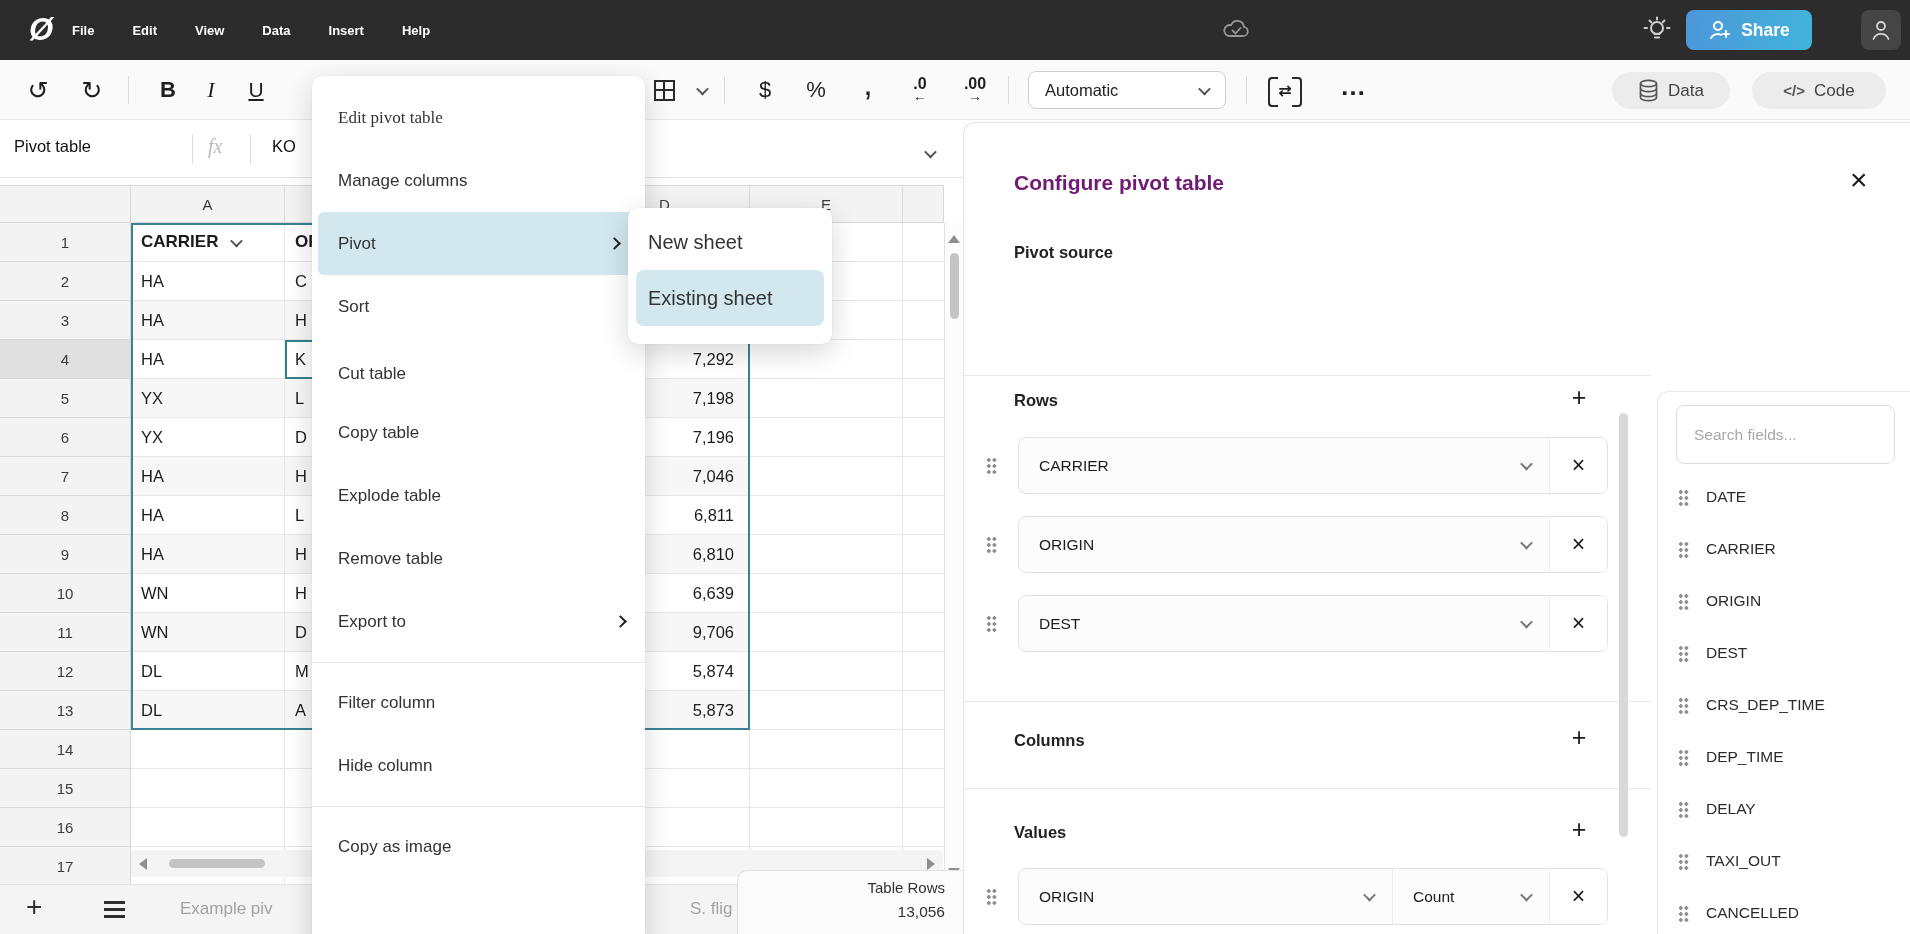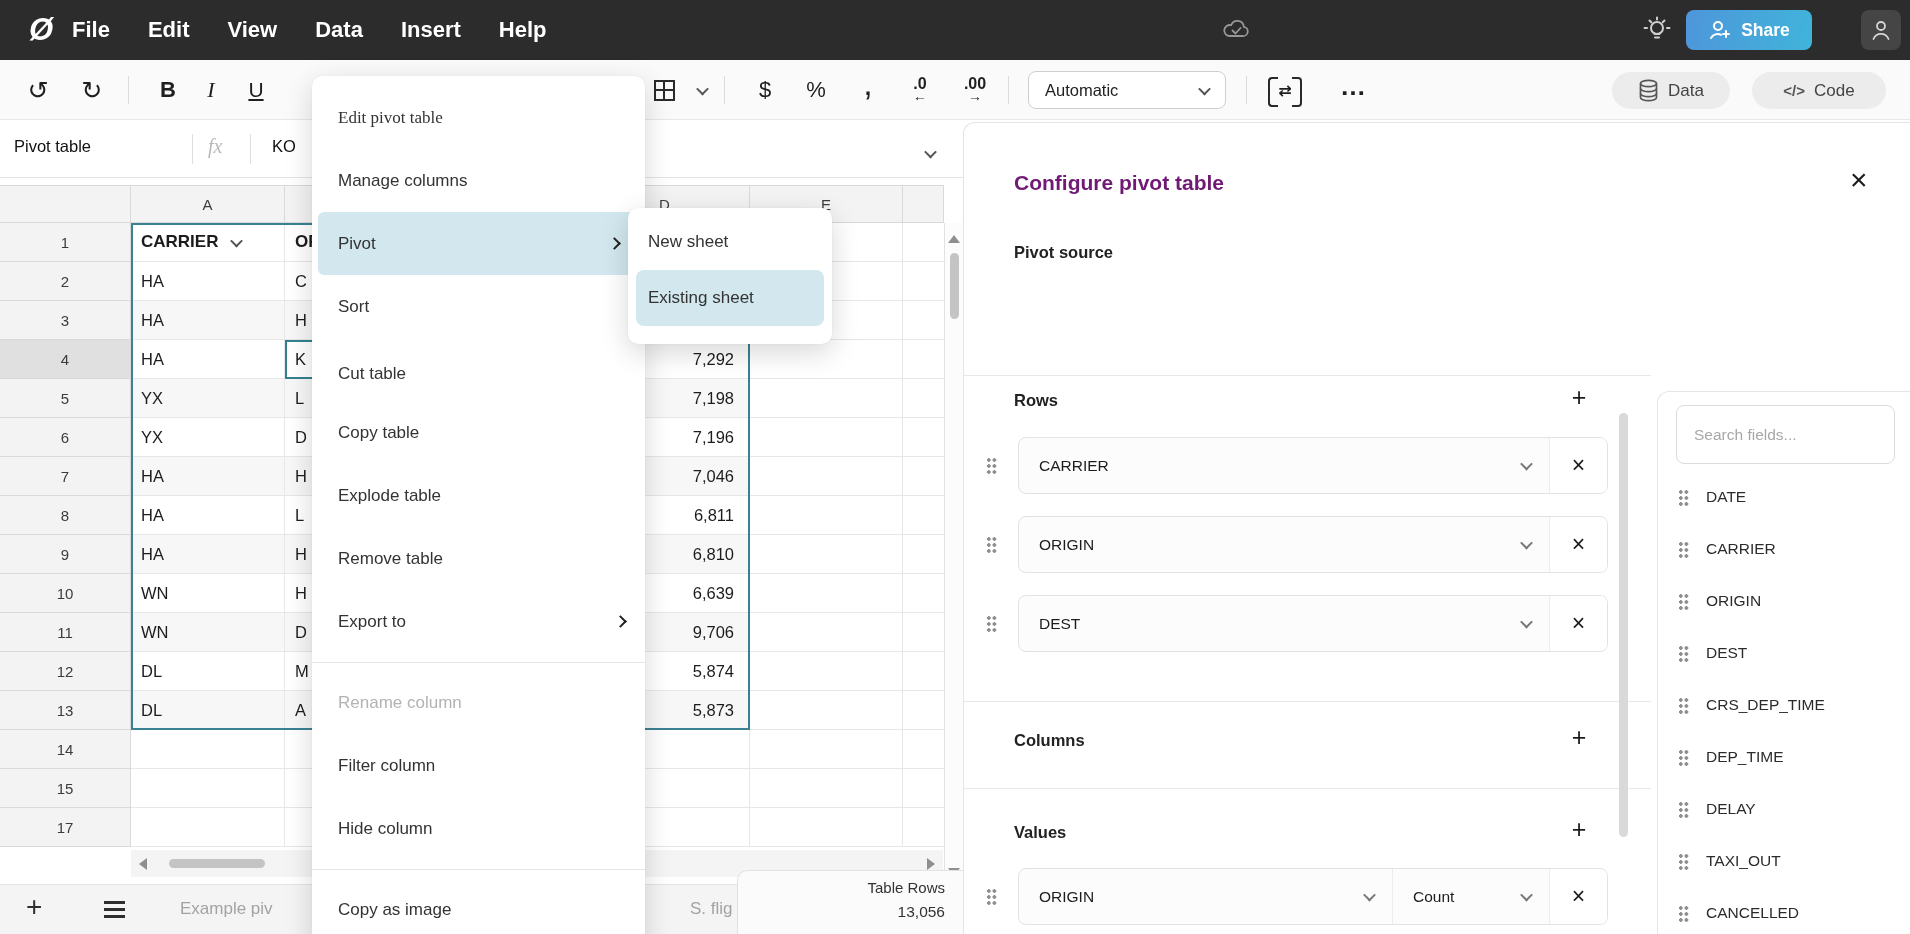--- a/index.html
+++ b/index.html
@@ -4,21 +4,21 @@
 <style>
   * { margin:0; padding:0; box-sizing:border-box; }
   html,body { width:1910px; height:934px; overflow:hidden; background:#fff;
     font-family:"Liberation Sans","DejaVu Sans",sans-serif; color:#222; }
 
   
   .topbar { position:absolute; left:0; top:0; width:1910px; height:60px; background:#2c2c2c;
     display:flex; align-items:center; color:#fff; z-index:30; }
   .logo { position:absolute; left:24px; top:13px; width:34px; height:34px; color:#fff;
     font-style:italic; font-weight:bold; font-size:31px; line-height:34px; text-align:center; }
-  .menubar { display:flex; gap:38px; margin-left:72px; font-size:22px; font-weight:600; }
+  .menubar { display:flex; gap:38px; margin-left:72px; font-size:13px; font-weight:600; }
   .menubar span { cursor:default; }
   .doctitle { position:absolute; left:955px; top:30px; transform:translate(-50%,-50%);
     font-size:19px; font-weight:700; white-space:nowrap; }
   .cloudi { position:absolute; left:1222px; top:17px; }
   .bulbi  { position:absolute; left:1641px; top:14px; }
   .sharebtn { position:absolute; left:1686px; top:10px; width:126px; height:40px; border:none;
     border-radius:8px; background:linear-gradient(100deg,#4e96da 0%,#40b4da 100%);
     color:#fff; font-size:17.5px; font-weight:700; display:flex; align-items:center;
     justify-content:center; gap:9px; cursor:pointer; font-family:inherit; }
   .avatarbtn { position:absolute; left:1861px; top:10px; width:40px; height:40px; border:none;
@@ -161,21 +161,21 @@
   .mitem { height:63px; display:flex; align-items:center; padding:0 20px 0 26px; font-size:17px;
     color:#333; cursor:pointer; }
   .mitem.disabled { color:#b3b3b3; cursor:default; }
   .mitem.highlight { background:#d2e8ee; margin:0 6px; padding-left:20px; border-radius:6px; }
   .mchv { margin-left:auto; width:9px; height:9px; border-right:2.5px solid #222; border-top:2.5px solid #222;
     transform:rotate(45deg); }
   .mdiv { height:1px; background:#e4e4e4; margin:8.5px 0; }
   .smenu { position:absolute; left:628px; top:208px; width:204px; height:136px; background:#fff;
     border-radius:10px; box-shadow:0 8px 28px rgba(0,0,0,.16), 0 0 1px rgba(0,0,0,.12);
     padding:6px 0; z-index:45; }
-  .sitem { height:56px; display:flex; align-items:center; padding:0 20px; font-size:17px; color:#333; cursor:pointer; }
+  .sitem { height:56px; display:flex; align-items:center; padding:0 20px; font-size:20px; color:#333; cursor:pointer; }
   .sitem.highlight { background:#d2e8ee; margin:0 8px; padding:0 12px; border-radius:8px; }
 
   svg { display:block; }
 </style>
 </head>
 <body>
 
 <div class="topbar">
   <div class="logo">Ø</div>
   <div class="menubar" id="menubar">
@@ -424,20 +424,29 @@
       <div class="grow">
         <div class="rnum">15</div>
         <div class="cell" style="width: 154px;"></div>
         <div class="cell" style="width: 170px;"></div>
         <div class="cell" style="width: 125px;"></div>
         <div class="cell num" style="width: 170px;"></div>
         <div class="cell" style="width: 153px;"></div>
         <div class="cell" style="width: 41px; border-right: none;"></div>
       </div>
       <div class="grow">
+        <div class="rnum">16</div>
+        <div class="cell" style="width: 154px;"></div>
+        <div class="cell" style="width: 170px;"></div>
+        <div class="cell" style="width: 125px;"></div>
+        <div class="cell num" style="width: 170px;"></div>
+        <div class="cell" style="width: 153px;"></div>
+        <div class="cell" style="width: 41px; border-right: none;"></div>
+      </div>
+      <div class="grow">
         <div class="rnum">17</div>
         <div class="cell" style="width: 154px;"></div>
         <div class="cell" style="width: 170px;"></div>
         <div class="cell" style="width: 125px;"></div>
         <div class="cell num" style="width: 170px;"></div>
         <div class="cell" style="width: 153px;"></div>
         <div class="cell" style="width: 41px; border-right: none;"></div>
       </div>
     </div>
   <div class="tableborder"></div>
@@ -600,23 +609,20 @@
       <div style="display: inline;">Explode table</div>
     </div>
     <div class="mitem">
       <div style="display: inline;">Remove table</div>
     </div>
     <div class="mitem">
       <div style="display: inline;">Export to</div>
       <div class="mchv"></div>
     </div>
     <div class="mdiv"></div>
-    <div class="mitem disabled">
-      <div style="display: inline;">Rename column</div>
-    </div>
     <div class="mitem">
       <div style="display: inline;">Filter column</div>
     </div>
     <div class="mitem">
       <div style="display: inline;">Hide column</div>
     </div>
     <div class="mdiv"></div>
     <div class="mitem">
       <div style="display: inline;">Copy as image</div>
     </div>

